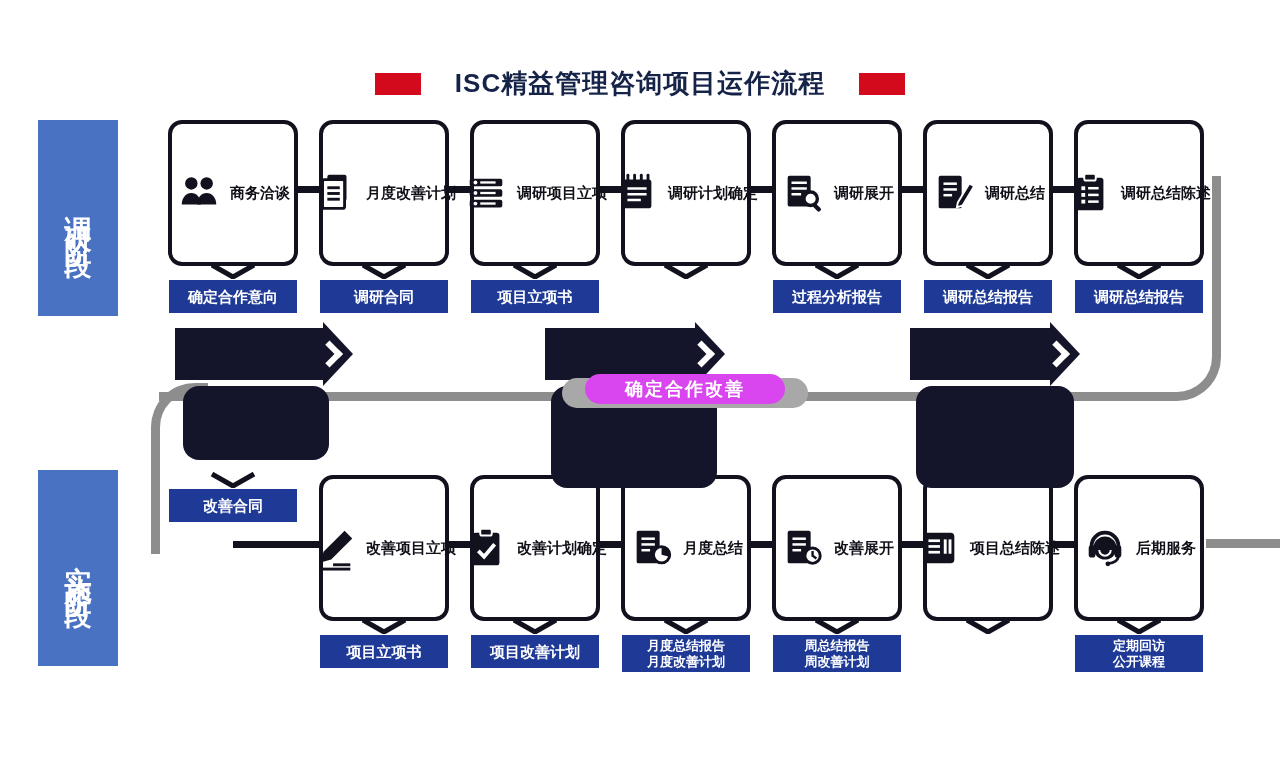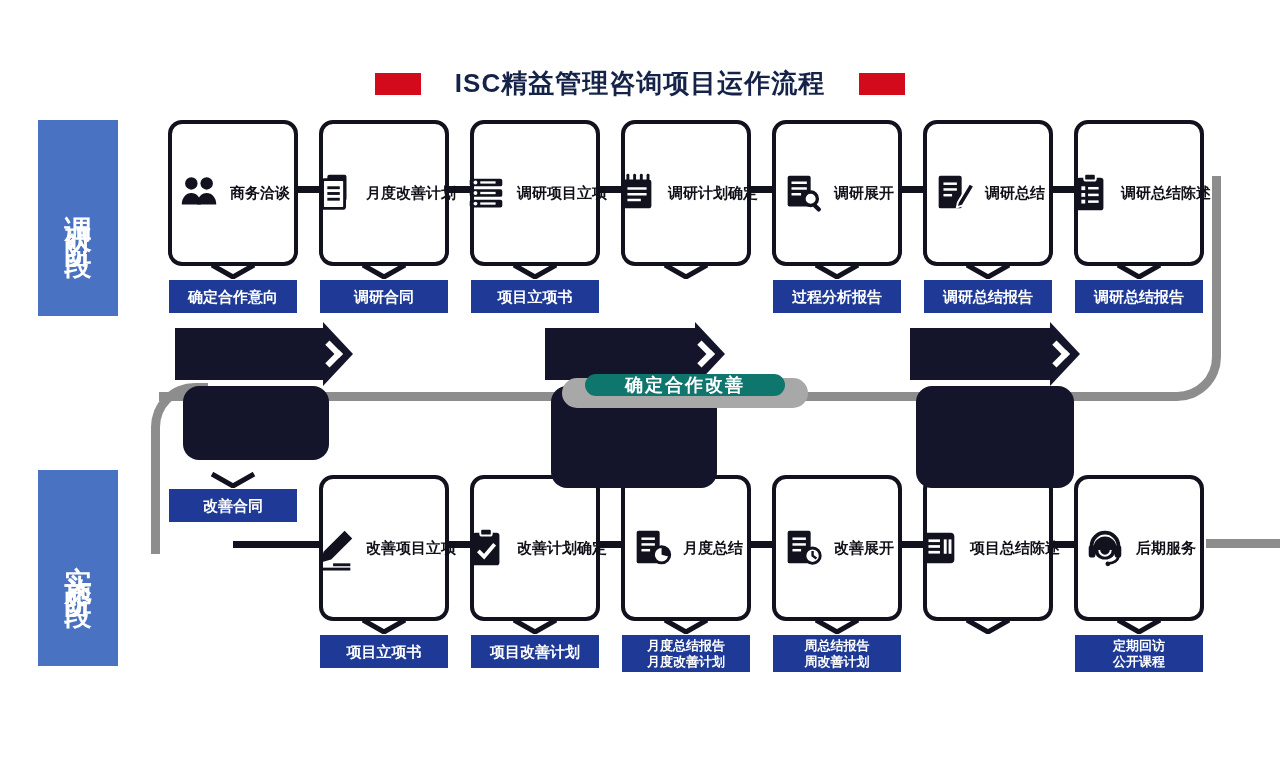--- a/index.html
+++ b/index.html
@@ -63,22 +63,22 @@
   .b1{left:175px;top:328px;width:148px;}
   .l1{left:183px;top:386px;width:146px;height:74px;}
   .b2{left:545px;top:328px;width:150px;}
   .l2{left:551px;top:386px;width:166px;height:102px;}
   .b3{left:910px;top:328px;width:140px;}
   .l3{left:916px;top:386px;width:158px;height:102px;}
 
   
   .pill-glow{position:absolute;left:562px;top:378px;width:246px;height:30px;border-radius:15px;
              background:#a8a8a8;z-index:5;}
-  .pill{position:absolute;left:585px;top:374px;width:200px;height:22px;border-radius:19px;
-        background:#0f766e;color:#fff;font-size:18px;font-weight:700;letter-spacing:2px;
+  .pill{position:absolute;left:585px;top:374px;width:200px;height:30px;border-radius:19px;
+        background:#d946ef;color:#fff;font-size:18px;font-weight:700;letter-spacing:2px;
         display:flex;align-items:center;justify-content:center;z-index:6;}
 </style>
 </head>
 <body>
 
 <div class="canvas">
 
   <div class="title-row">
     <span class="red-block"></span>
     <h1 class="title">ISC精益管理咨询项目运作流程</h1>

